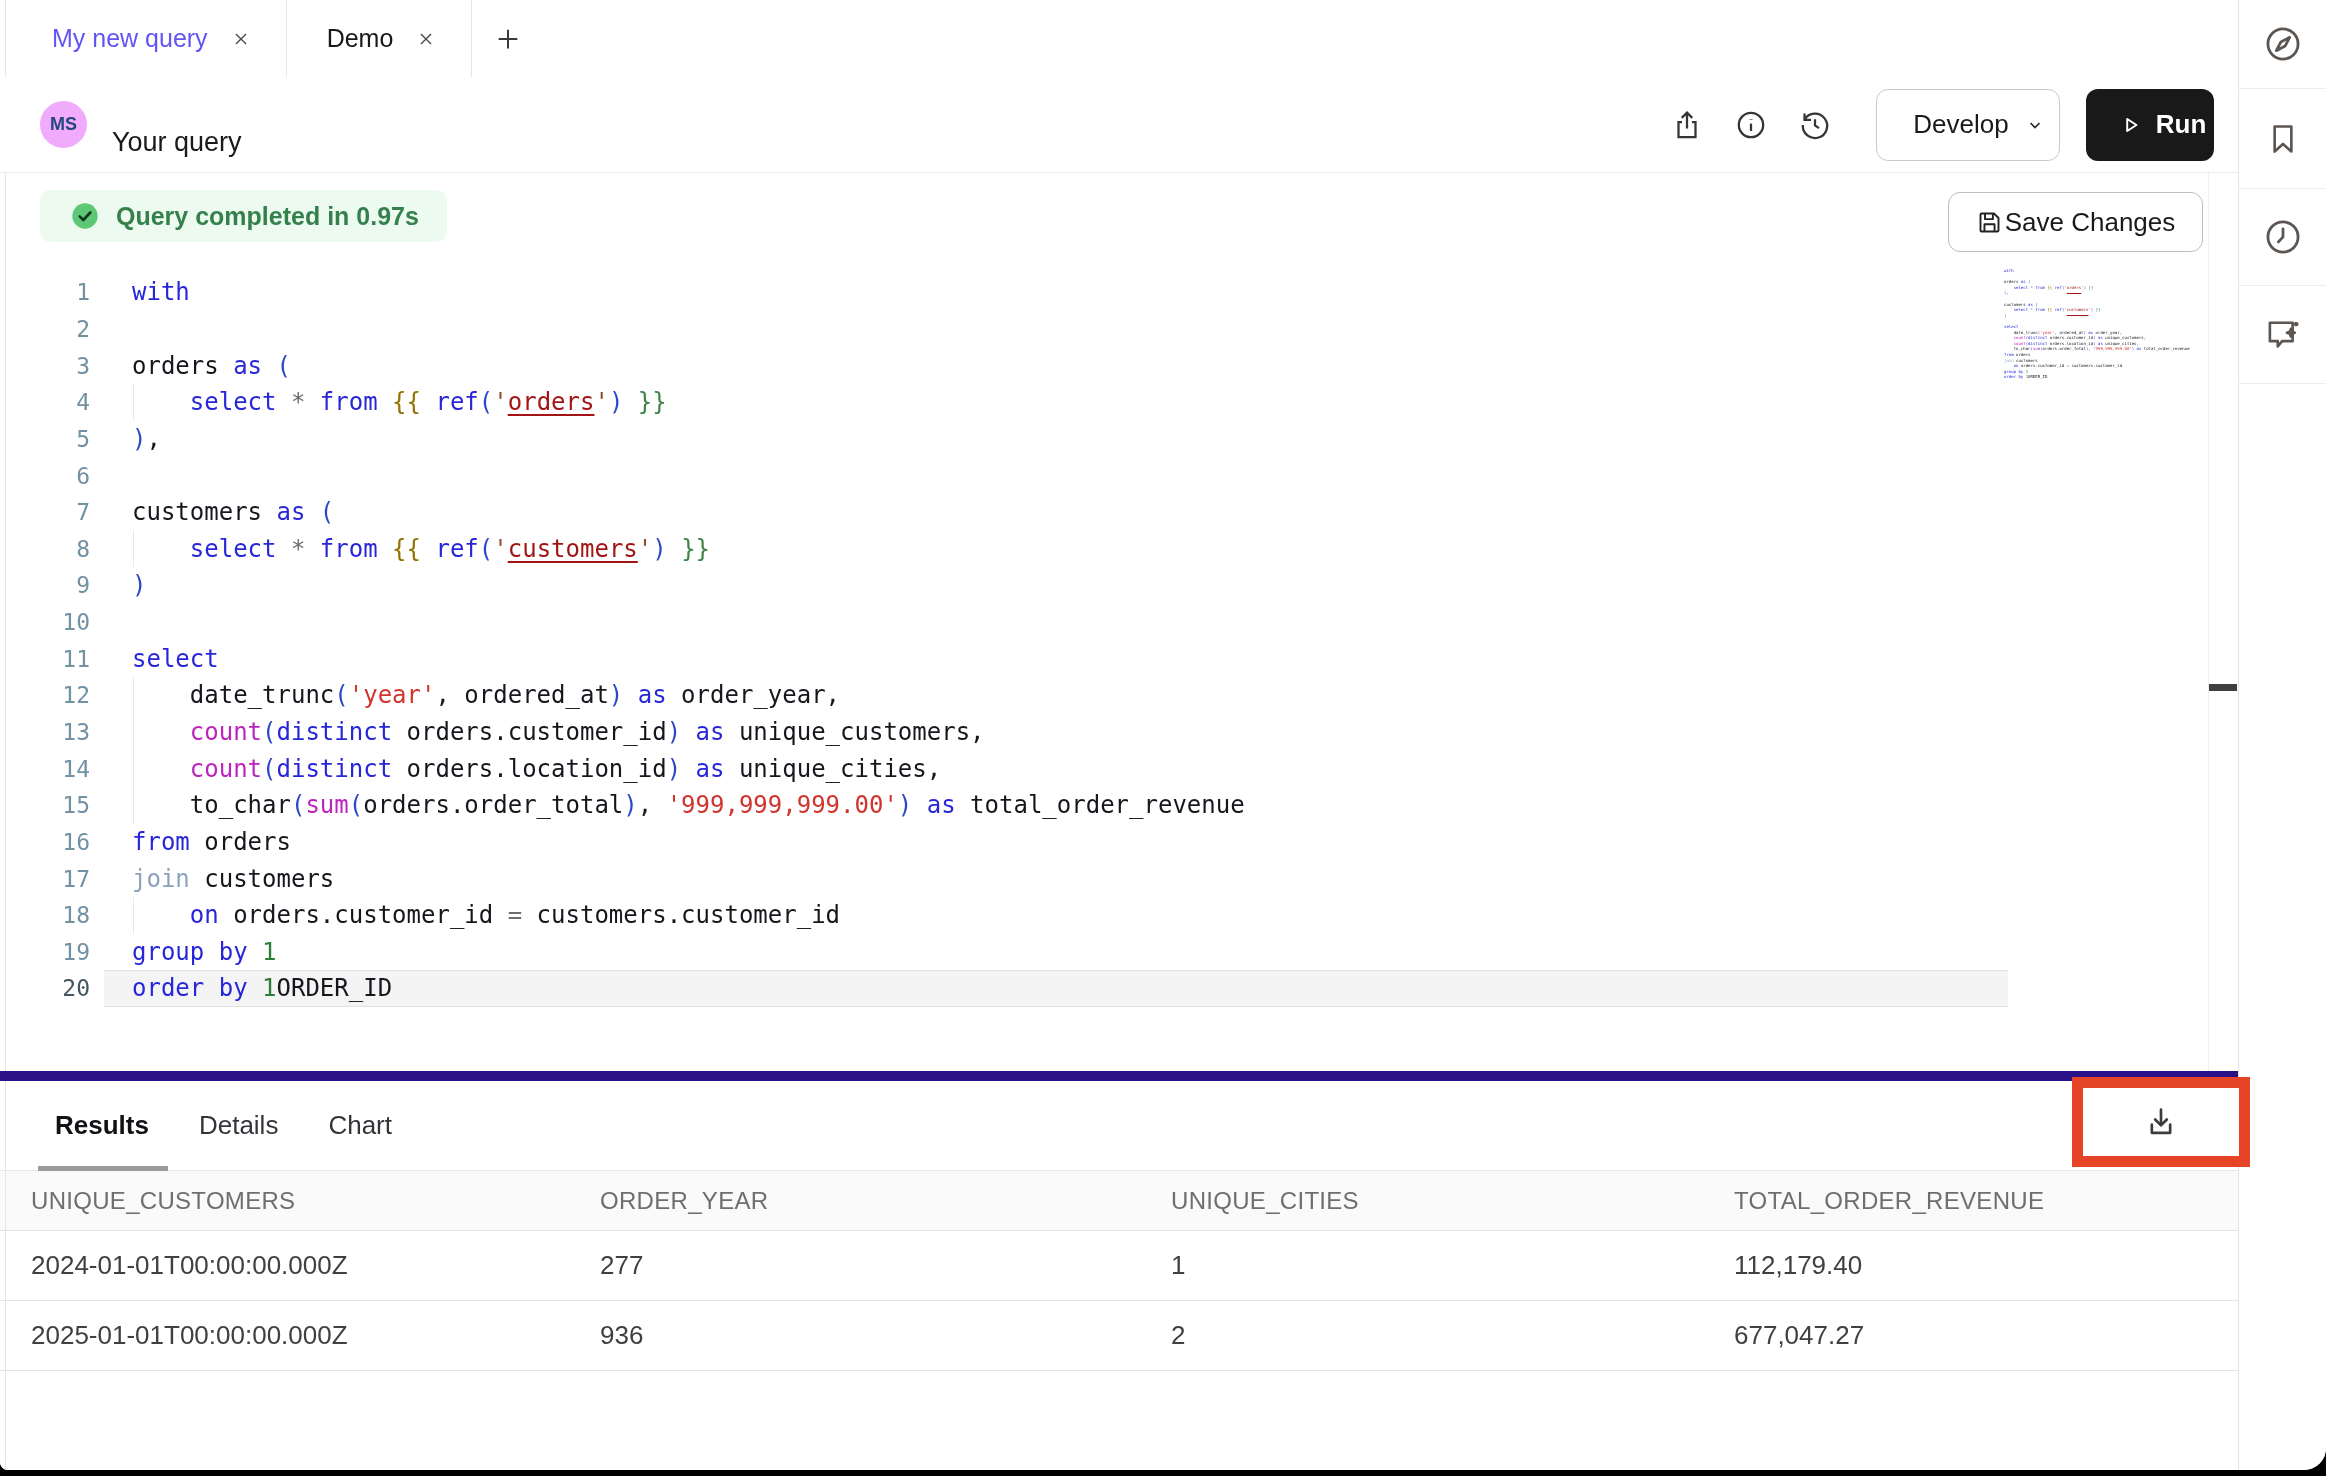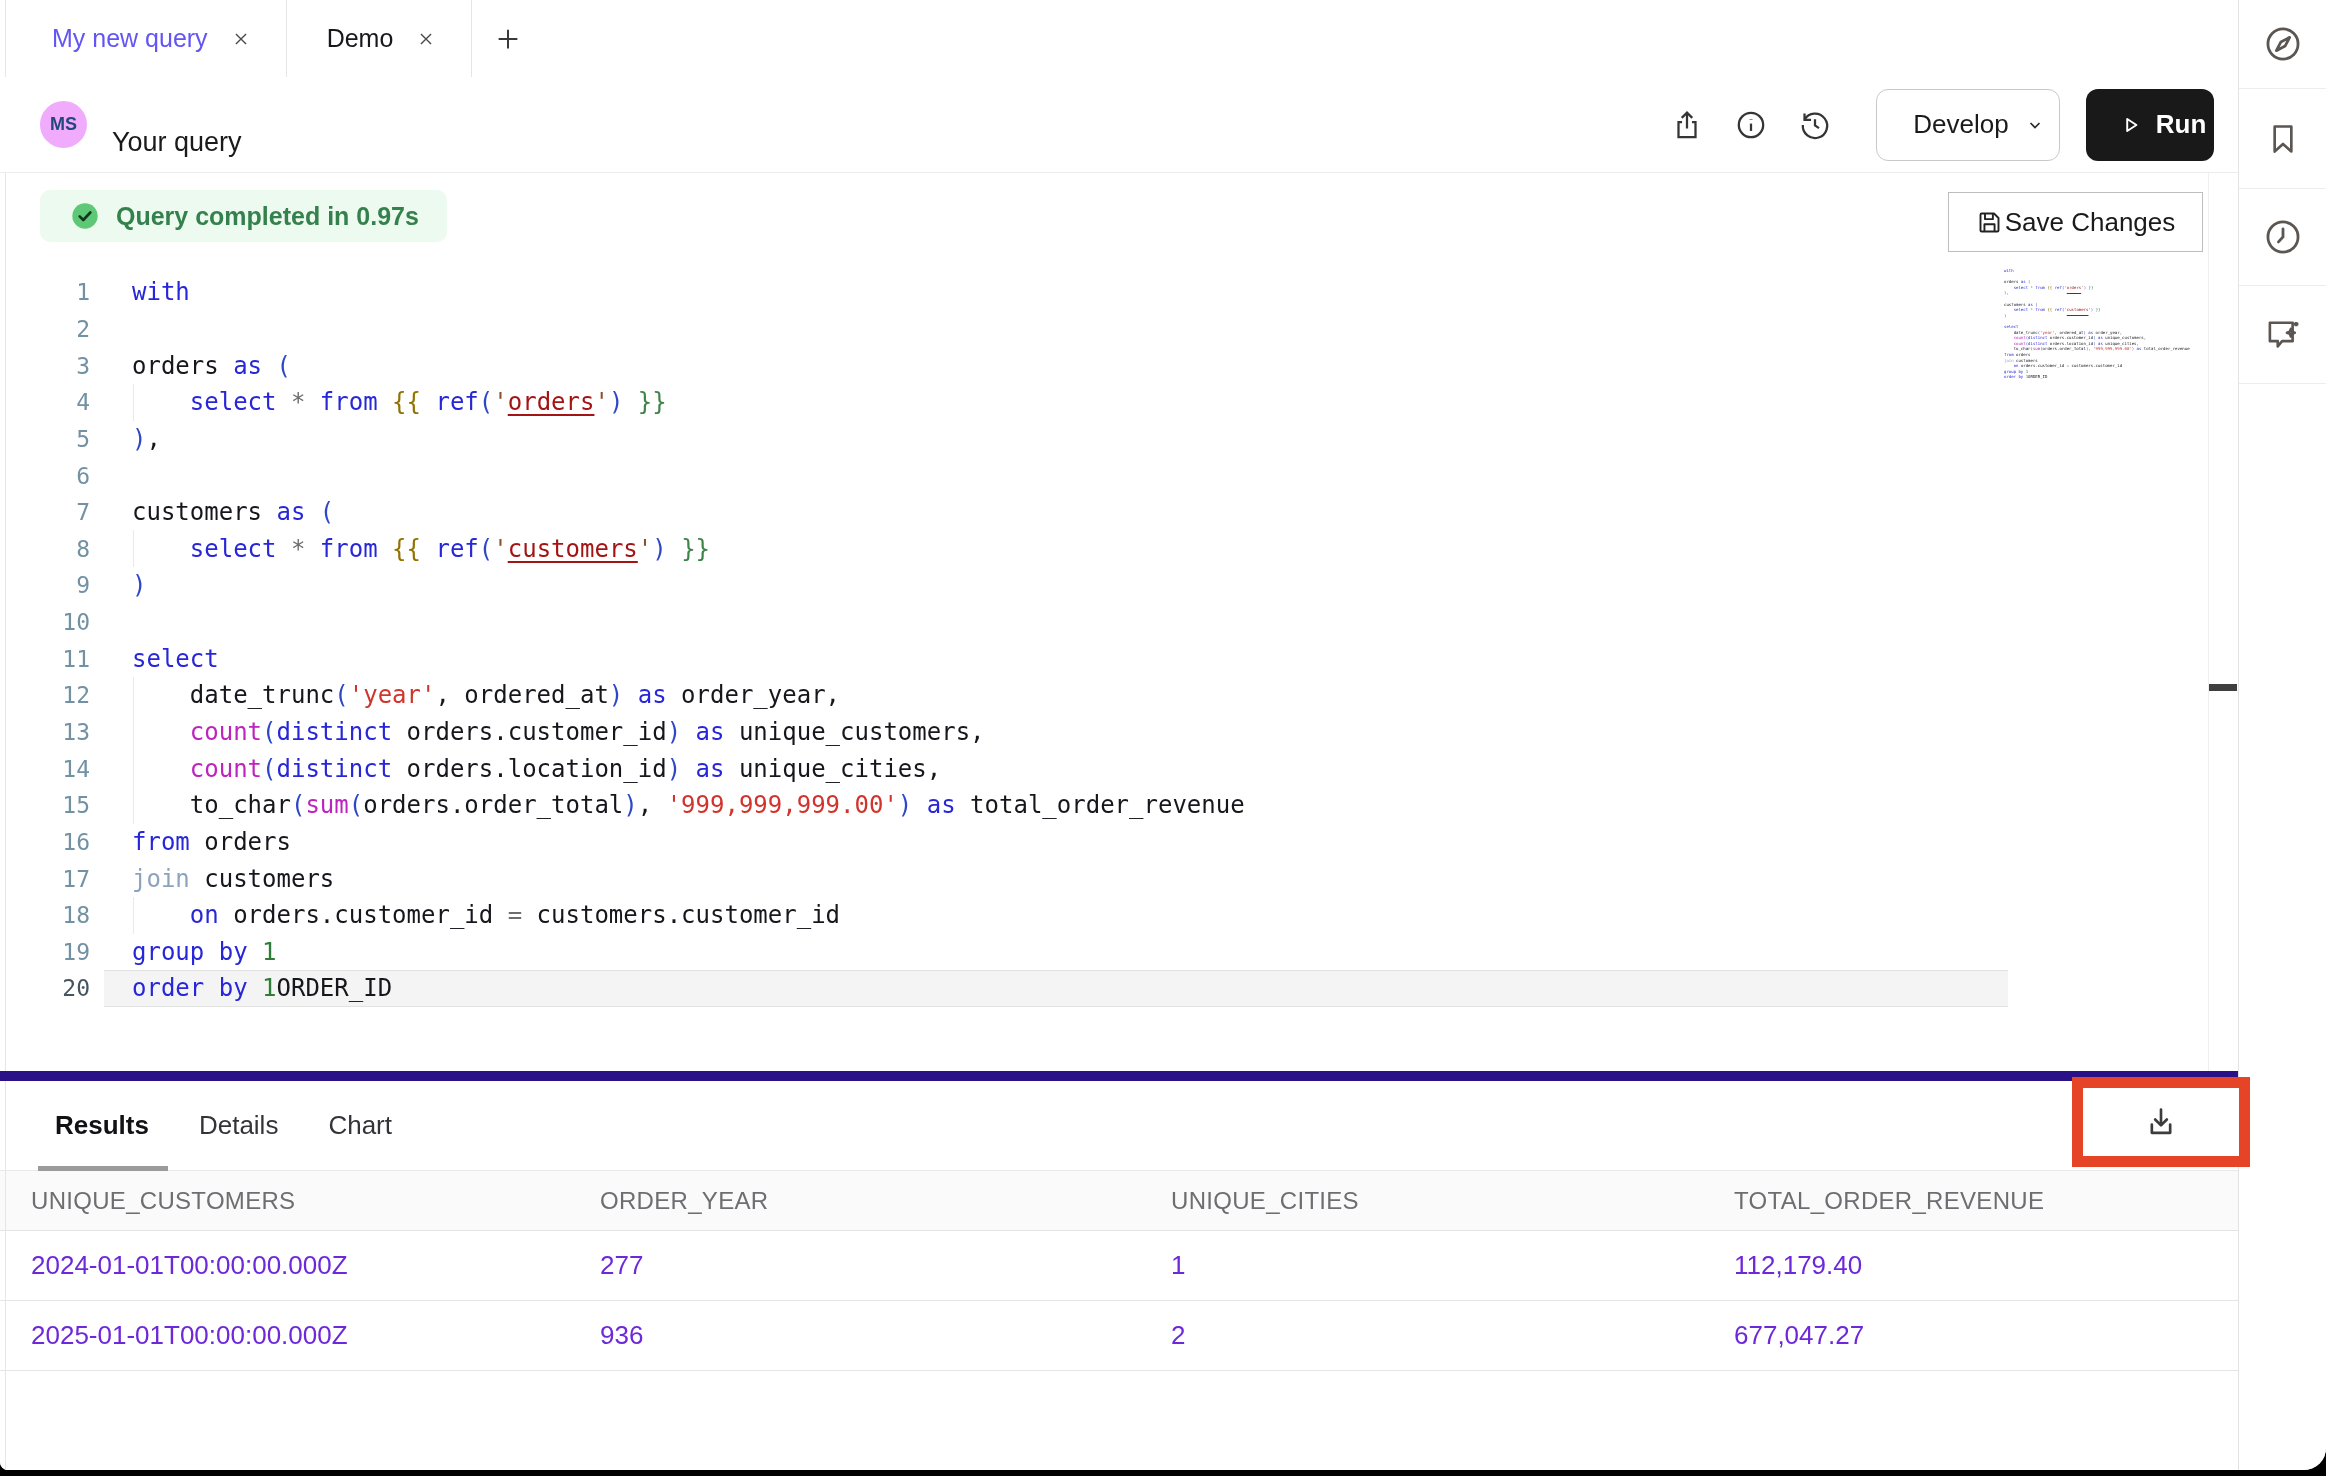--- a/index.html
+++ b/index.html
@@ -28,21 +28,21 @@
   .btn{display:flex;align-items:center;justify-content:center;height:72px;border-radius:12px;
        font-size:26px;box-sizing:border-box;padding-left:24px;}
   .btn-develop{width:184px;border:1.5px solid #c9c9c9;color:#1a1a1a;gap:14px;margin-left:22px;background:#fff;}
   .btn-run{width:128px;background:#191919;color:#fff;gap:12px;margin-left:26px;font-weight:600;}
 
   
   .badge{position:absolute;left:40px;top:190px;height:52px;padding:0 28px 0 29px;border-radius:10px;
          background:var(--c-badgebg);display:flex;align-items:center;gap:15px;z-index:6;}
   .badge-text{font-size:25px;font-weight:600;color:var(--c-badgetext);}
   .btn-save{position:absolute;left:1948px;top:192px;width:255px;height:60px;border:1.5px solid #bdbdbd;
-            border-radius:0;background:#fff;display:flex;align-items:center;justify-content:center;
+            border-radius:12px;background:#fff;display:flex;align-items:center;justify-content:center;
             gap:2px;font-size:26px;color:#1a1a1a;box-sizing:border-box;z-index:6;}
 
   
   .editor{position:absolute;left:0;top:172px;width:2238px;height:899px;background:#fff;overflow:hidden;}
   .lines{padding-top:102px;font-family:"DejaVu Sans Mono","Liberation Mono",monospace;font-size:24px;}
   .line{position:relative;height:36.65px;display:flex;align-items:center;white-space:pre;}
   .line .ln{position:relative;width:90px;text-align:right;color:var(--c-ln);flex:none;z-index:2;
             font-size:23px;}
   .line .codetext{position:relative;margin-left:42px;z-index:2;}
   .line.active::before{content:"";position:absolute;left:104px;right:230px;top:0;bottom:0;
@@ -72,21 +72,21 @@
   .ptab:first-child{margin-left:55px;}
   .ptab.active{font-weight:700;color:#121216;}
   .ptab-underline{position:absolute;left:38px;top:85px;width:130px;height:5px;background:#9b9b9b;}
   .thead{position:absolute;left:0;top:90px;width:100%;height:60px;background:#fafafa;
          border-bottom:1px solid #e3e3e3;display:grid;grid-template-columns:569px 571px 563px auto;
          align-items:center;box-sizing:border-box;}
   .th{font-size:24px;color:#6e6e72;padding-left:31px;letter-spacing:.3px;}
   .trow{position:absolute;left:0;width:100%;height:70px;border-bottom:1px solid #e5e5e5;
         display:grid;grid-template-columns:569px 571px 563px auto;align-items:center;box-sizing:border-box;
         background:#fff;}
-  .td{font-size:26px;color:#6d28d9;padding-left:31px;}
+  .td{font-size:26px;color:#404040;padding-left:31px;}
 
   
   .annotation{position:absolute;left:2072px;top:1077px;width:178px;height:90px;box-sizing:border-box;
               border:11px solid var(--c-annotation);background:#fff;z-index:8;display:flex;
               align-items:center;justify-content:center;}
   .dlbtn{width:100%;height:100%;display:flex;align-items:center;justify-content:center;background:#fff;}
 
   
   .rail{position:absolute;left:2238px;top:0;width:88px;height:1470px;background:#fff;
         border-left:1px solid #e2e2e2;box-sizing:border-box;z-index:7;}

